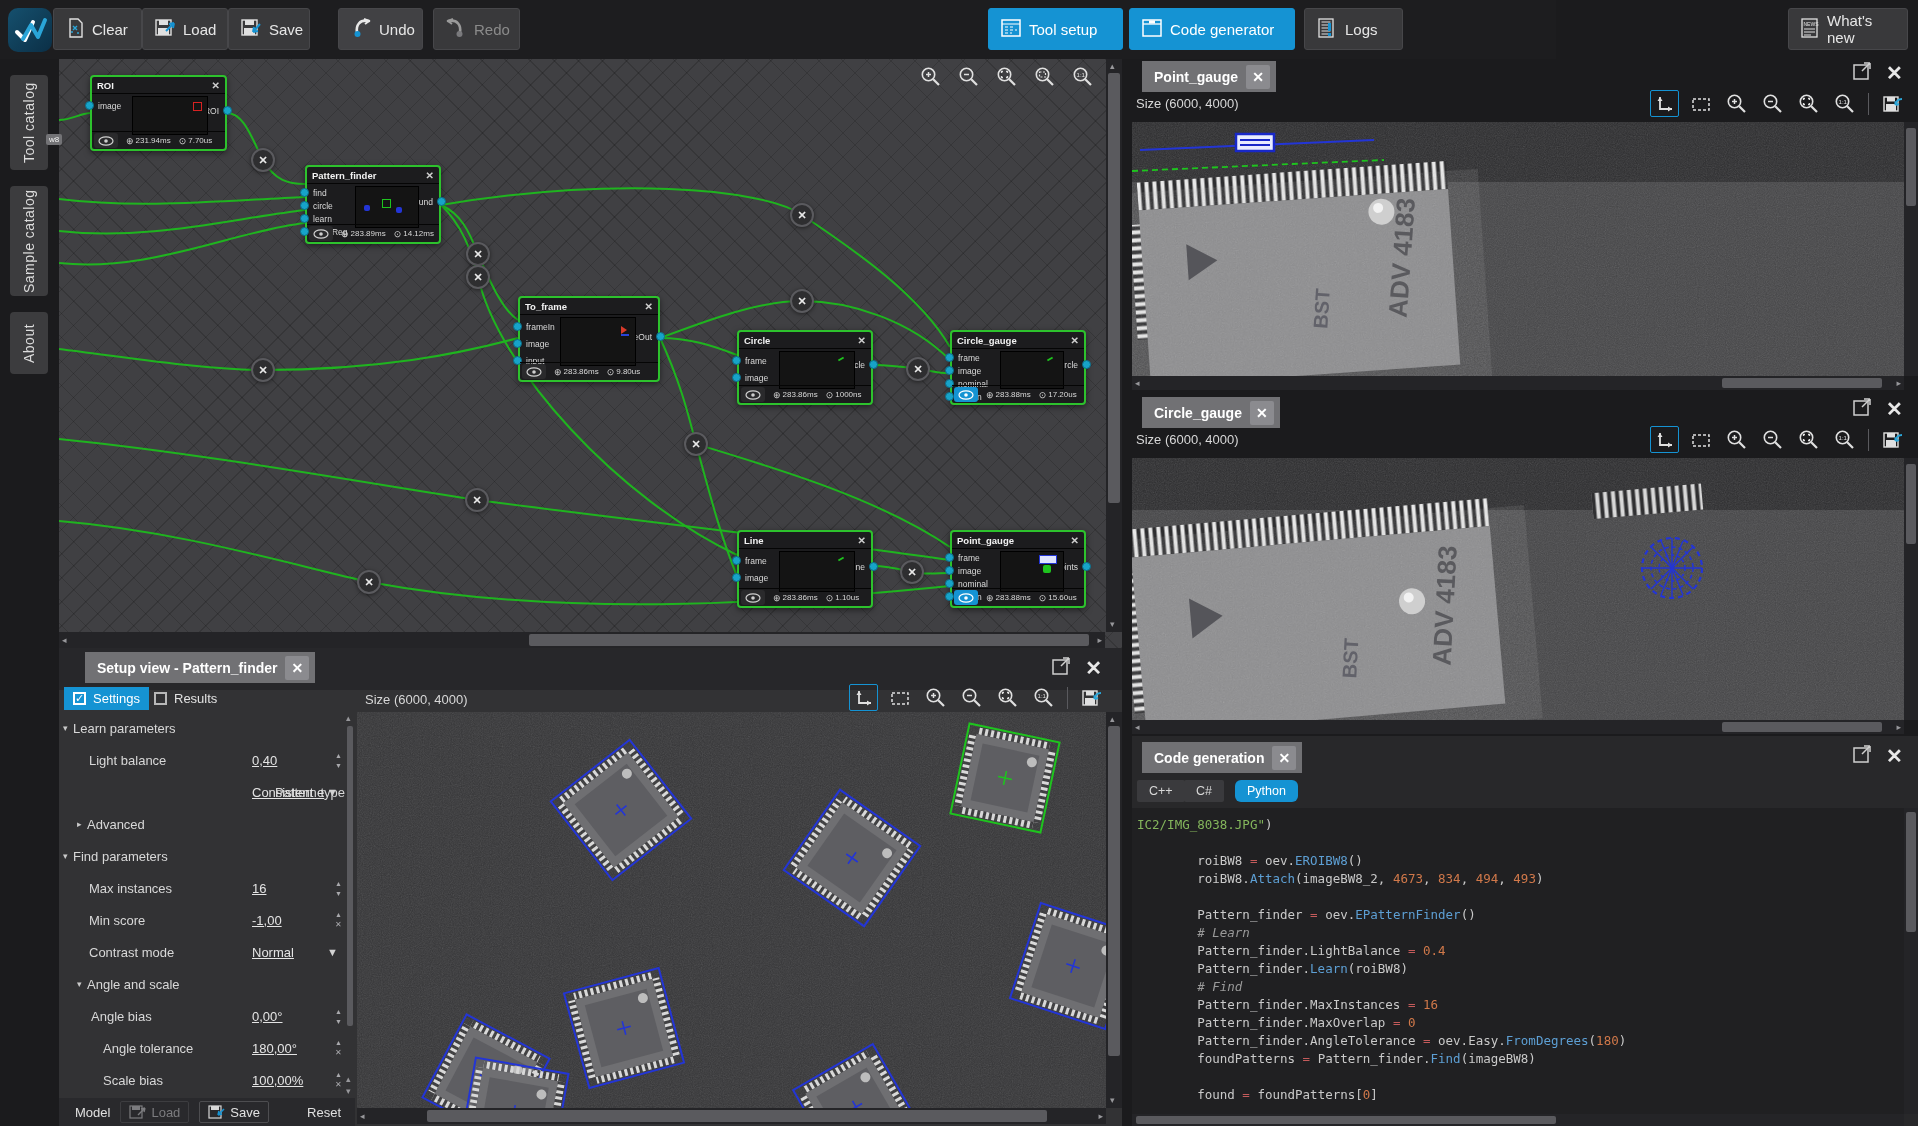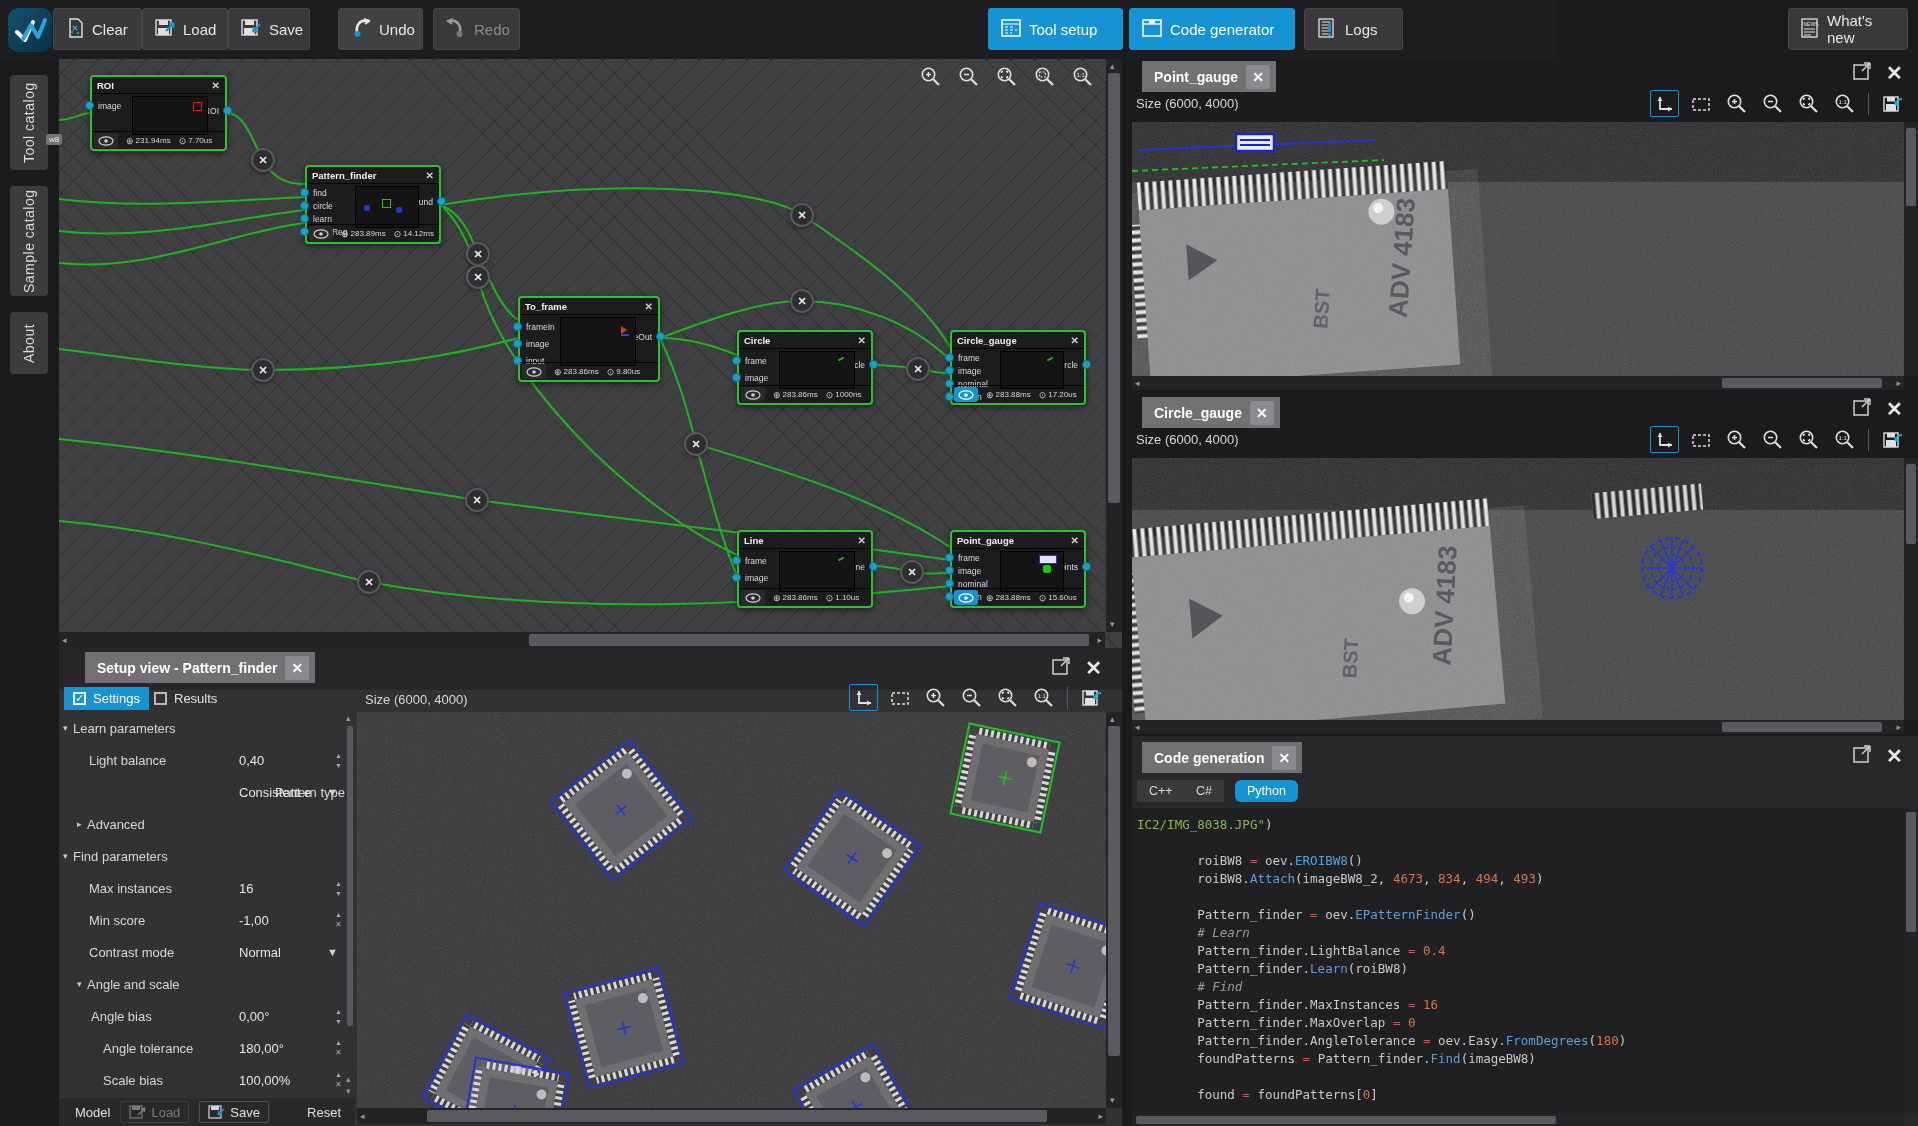--- a/index.html
+++ b/index.html
@@ -77,21 +77,21 @@
   .photo{position:absolute;background:#3f3f41;}
   
   #setup{position:absolute;left:59px;top:648px;width:1063px;height:478px;background:#323234;}
   #setup-headrow{position:absolute;left:0;top:0;width:1063px;height:42px;background:#27272a;}
   .stab{position:absolute;top:39px;height:23px;display:flex;align-items:center;gap:7px;padding:0 9px;font-size:13px;color:#e2e2e2;}
   .stab.on{background:#1593d3;color:#fff;}
   .cbx{width:13px;height:13px;border:2px solid #fff;box-sizing:border-box;display:flex;align-items:center;justify-content:center;font-size:11px;color:#fff;background:transparent;}
   .cbx.off{border-color:#b8b8b8;color:transparent;}
   .prow{position:absolute;left:0;width:286px;height:32px;display:flex;align-items:center;font-size:13px;color:#d8d8d8;}
   .prow .tri{width:10px;font-size:9px;color:#c9c9c9;}
-  .pval{position:absolute;left:180px;color:#e4e4e4;}
+  .pval{position:absolute;left:193px;color:#e4e4e4;text-decoration:underline;}
   .spin{position:absolute;left:276px;display:flex;flex-direction:column;align-items:center;line-height:1;gap:3px;color:#a9a9ad;font-size:7px;}
   .bigdown{position:absolute;left:268px;color:#d2d2d2;font-size:11px;}
   #setup-footer{position:absolute;left:0;top:450px;width:296px;height:28px;background:#29292c;display:flex;align-items:center;font-size:13px;}
   .sf-btn{display:flex;align-items:center;gap:5px;border:1px solid #4d4d50;border-radius:2px;padding:2px 8px;margin-left:10px;color:#e2e2e2;}
   .sf-btn.dis{color:#7c7c7f;border-color:#3d3d40;}
   
   #codepanel{position:absolute;left:1132px;top:736px;width:786px;height:390px;background:#28282a;}
   .lang-tab{position:absolute;top:44px;height:22px;padding:0 12px;display:flex;align-items:center;font-size:12.5px;color:#d8d8d8;background:#3a3a3d;border-radius:2px;}
   .lang-tab.on{background:#1593d3;color:#fff;border-radius:6px;}
   #code{position:absolute;left:0;top:72px;width:772px;height:340px;background:#202022;overflow:hidden;

